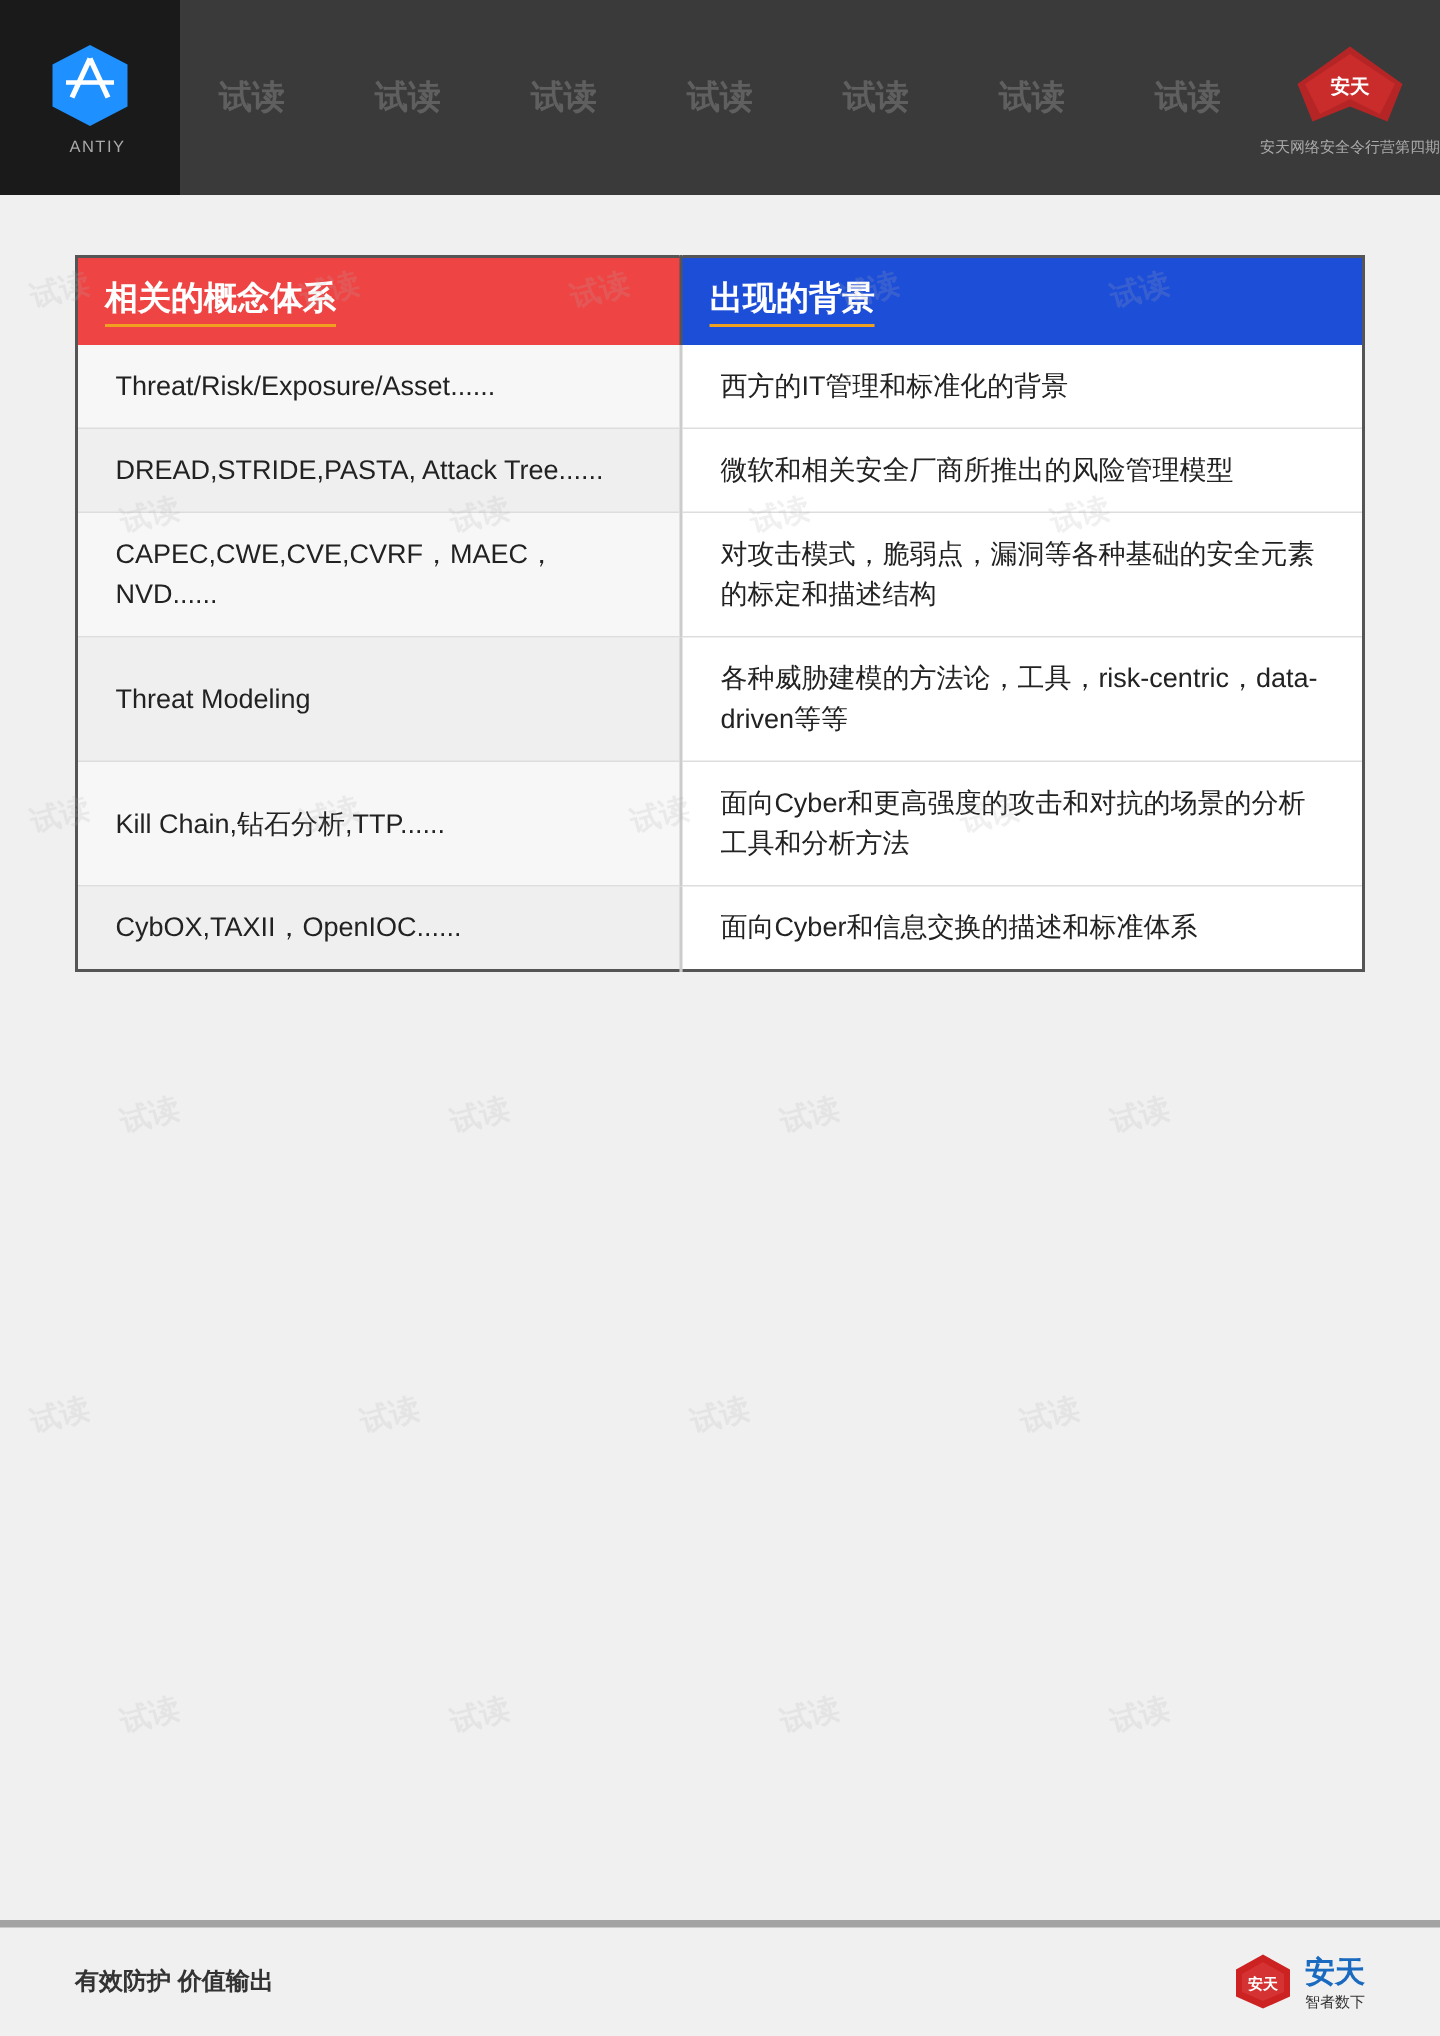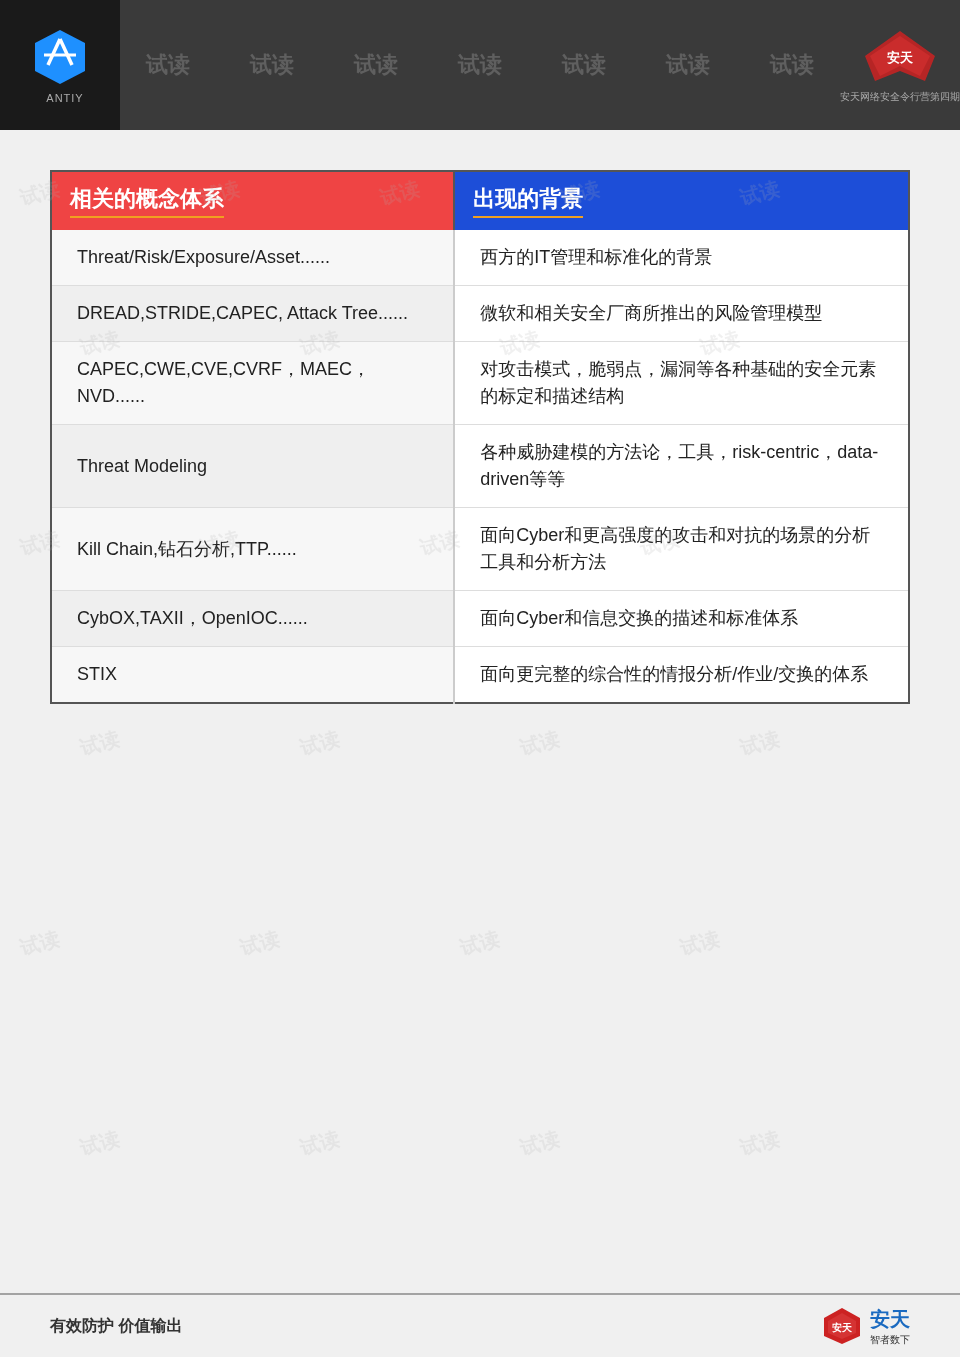--- a/index.html
+++ b/index.html
@@ -179,27 +179,27 @@
     .data-table tr:nth-child(even) td:first-child {
       background: #efefef;
     }
 
     
     .footer {
       position: absolute;
       bottom: 0;
       left: 0;
       right: 0;
-      height: 64px;
+      height: 77px;
       background: #f0f0f0;
       display: flex;
       align-items: center;
       justify-content: space-between;
       padding: 0 50px;
-      border-top: 2px solid #a3a3a3;
+      border-top: 5px solid #a3a3a3;
     }
 
     .footer-left {
       font-size: 16px;
       color: #333;
       font-weight: bold;
     }
 
     .footer-right {
       display: flex;
@@ -292,42 +292,38 @@
           <span class="header-underline">出现的背景</span>
         </th>
       </tr>
     </thead>
     <tbody id="table-body">
     <tr>
           <td>Threat/Risk/Exposure/Asset......</td>
           <td>西方的IT管理和标准化的背景</td>
         </tr>
         <tr>
-          <td>DREAD,STRIDE,CAPEC, Attack Tree......</td>
+          <td>DREAD,STRIDE,PASTA, Attack Tree......</td>
           <td>微软和相关安全厂商所推出的风险管理模型</td>
         </tr>
         <tr>
           <td>CAPEC,CWE,CVE,CVRF，MAEC，NVD......</td>
           <td>对攻击模式，脆弱点，漏洞等各种基础的安全元素的标定和描述结构</td>
         </tr>
         <tr>
           <td>Threat Modeling</td>
           <td>各种威胁建模的方法论，工具，risk-centric，data-driven等等</td>
         </tr>
         <tr>
           <td>Kill Chain,钻石分析,TTP......</td>
           <td>面向Cyber和更高强度的攻击和对抗的场景的分析工具和分析方法</td>
         </tr>
         <tr>
           <td>CybOX,TAXII，OpenIOC......</td>
           <td>面向Cyber和信息交换的描述和标准体系</td>
-        </tr>
-        <tr>
-          <td>STIX</td>
-          <td>面向更完整的综合性的情报分析/作业/交换的体系</td>
         </tr>
       </tbody>
   </table>
 </div>
 
 <div class="footer">
   <div class="footer-left">有效防护 价值输出</div>
   <div class="footer-right">
     <div class="footer-logo">
       <svg width="45" height="40" viewBox="0 0 45 40">

